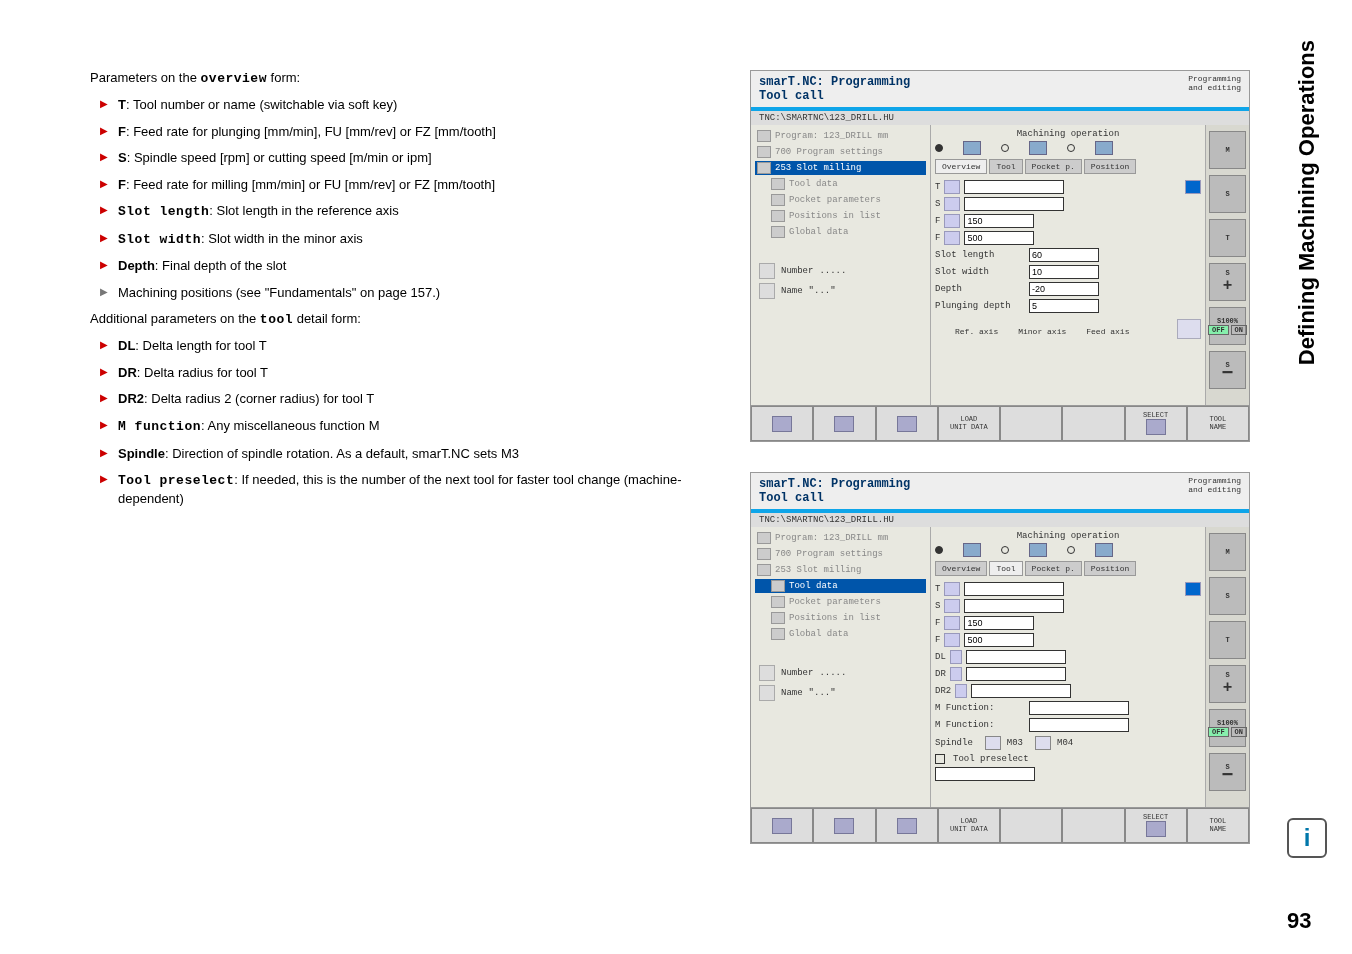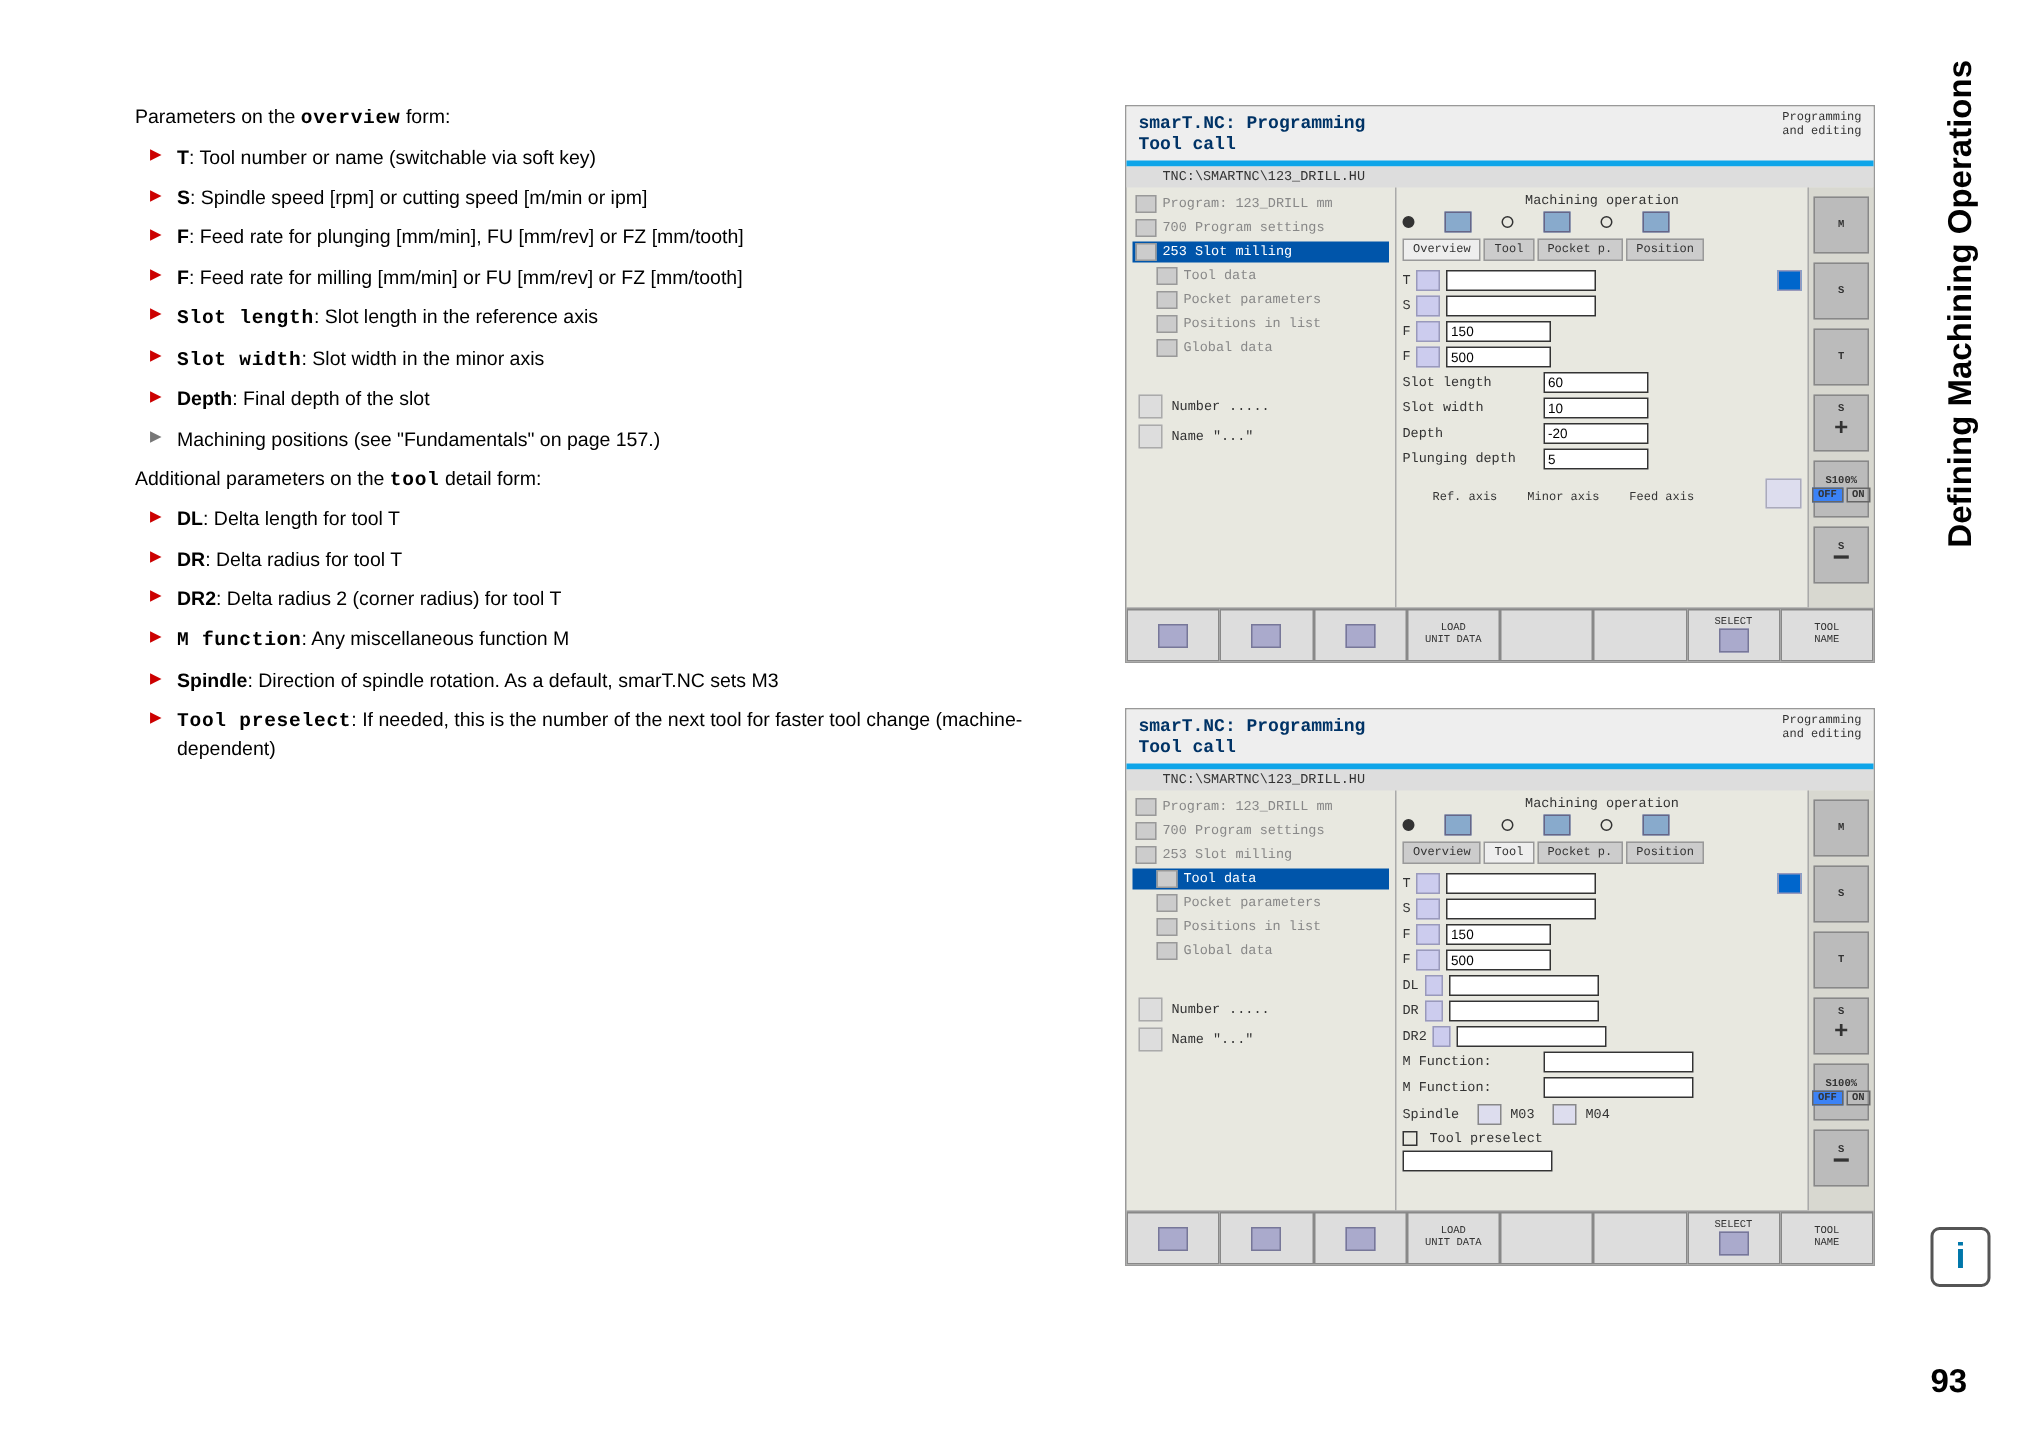--- a/index.html
+++ b/index.html
@@ -20,21 +20,21 @@
   ul.params li { position: relative; padding-left: 18px; margin-bottom: 9px; line-height: 1.35; }
   ul.params li::before { content: "▶"; position: absolute; left: 0; top: 1px; font-size: 10px; }
   ul.params li.red::before { color: #c00; }
   ul.params li.gray::before { color: #777; }
 
   
   .cnc-screen { width: 500px; border: 1px solid #999; background: #e8e8e0; font-family: "Courier New", monospace; font-size: 9px; color: #333; }
   .cnc-header { display: flex; justify-content: space-between; padding: 4px 8px; background: #eee; border-bottom: 4px solid #0ea5e9; }
   .cnc-title { color: #003366; font-weight: bold; font-size: 12px; }
   .cnc-mode { text-align: right; font-size: 8px; line-height: 1.1; }
-  .cnc-path { padding: 2px 24px; background: #ddd; font-size: 9px; }
+  .cnc-path { padding: 2px 8px; background: #ddd; font-size: 9px; }
   .cnc-body { display: flex; min-height: 280px; }
   .cnc-tree { width: 180px; border-right: 1px solid #aaa; padding: 4px; }
   .tree-item { display: flex; align-items: center; gap: 4px; padding: 1px 2px; margin-bottom: 2px; color: #888; }
   .tree-item.sel { background: #0055aa; color: #fff; }
   .tree-ico { width: 14px; height: 12px; background: #ccc; border: 1px solid #999; display: inline-block; }
   .tree-indent { padding-left: 16px; }
   .tree-meta { margin-top: 20px; padding: 4px; }
   .meta-row { display: flex; align-items: center; gap: 6px; margin-bottom: 4px; }
   .meta-ico { width: 16px; height: 16px; background: #ddd; border: 1px solid #aaa; }
 
@@ -62,35 +62,35 @@
   .side-btn .minus { font-size: 20px; line-height: 0.5; }
 
   .cnc-soft { display: flex; height: 36px; background: #ccc; border-top: 1px solid #999; }
   .soft-btn { flex: 1; border: 1px solid #888; background: #ddd; display: flex; flex-direction: column; align-items: center; justify-content: center; font-size: 7px; text-align: center; line-height: 1.1; }
   .soft-btn .soft-ico { width: 20px; height: 16px; background: #aac; border: 1px solid #779; }
   .spindle-row { display:flex; align-items:center; gap:6px; margin: 4px 0; font-size:9px;}
   .sp-ico { width:16px; height:14px; border:1px solid #888; background:#dde; display:inline-block;}
   .chk { width:10px; height:10px; border:1px solid #333; display:inline-block; margin-right:4px;}
   .off-on { display:flex; gap:2px; font-size:7px; }
   .off-on span { border:1px solid #666; padding:0 3px; }
-  .off-on .off { background:#3b82f6; }
+  .off-on .off { background:#86efac; }
 </style>
 </head>
 <body>
 
 <div class="page">
 
   <div class="left-col">
     <p class="intro">
       <span>Parameters on the </span><span class="mono-bold">overview</span><span> form:</span>
     </p>
     <ul class="params" id="params-overview">
         <li class="red"><span class="bold">T</span><span>: Tool number or name (switchable via soft key)</span></li>
+        <li class="red"><span class="bold">F</span><span>: Feed rate for plunging [mm/min], FU [mm/rev] or FZ [mm/tooth]</span></li>
         <li class="red"><span class="bold">S</span><span>: Spindle speed [rpm] or cutting speed [m/min or ipm]</span></li>
-        <li class="red"><span class="bold">F</span><span>: Feed rate for plunging [mm/min], FU [mm/rev] or FZ [mm/tooth]</span></li>
         <li class="red"><span class="bold">F</span><span>: Feed rate for milling [mm/min] or FU [mm/rev] or FZ [mm/tooth]</span></li>
         <li class="red"><span class="mono-bold">Slot length</span><span>: Slot length in the reference axis</span></li>
         <li class="red"><span class="mono-bold">Slot width</span><span>: Slot width in the minor axis</span></li>
         <li class="red"><span class="bold">Depth</span><span>: Final depth of the slot</span></li>
       </ul>
     <ul class="params">
       <li class="gray"><span>Machining positions (see "Fundamentals" on page 157.)</span></li>
     </ul>
     <p class="intro" style="margin-top:10px">
       <span>Additional parameters on the </span><span class="mono-bold">tool</span><span> detail form:</span>

